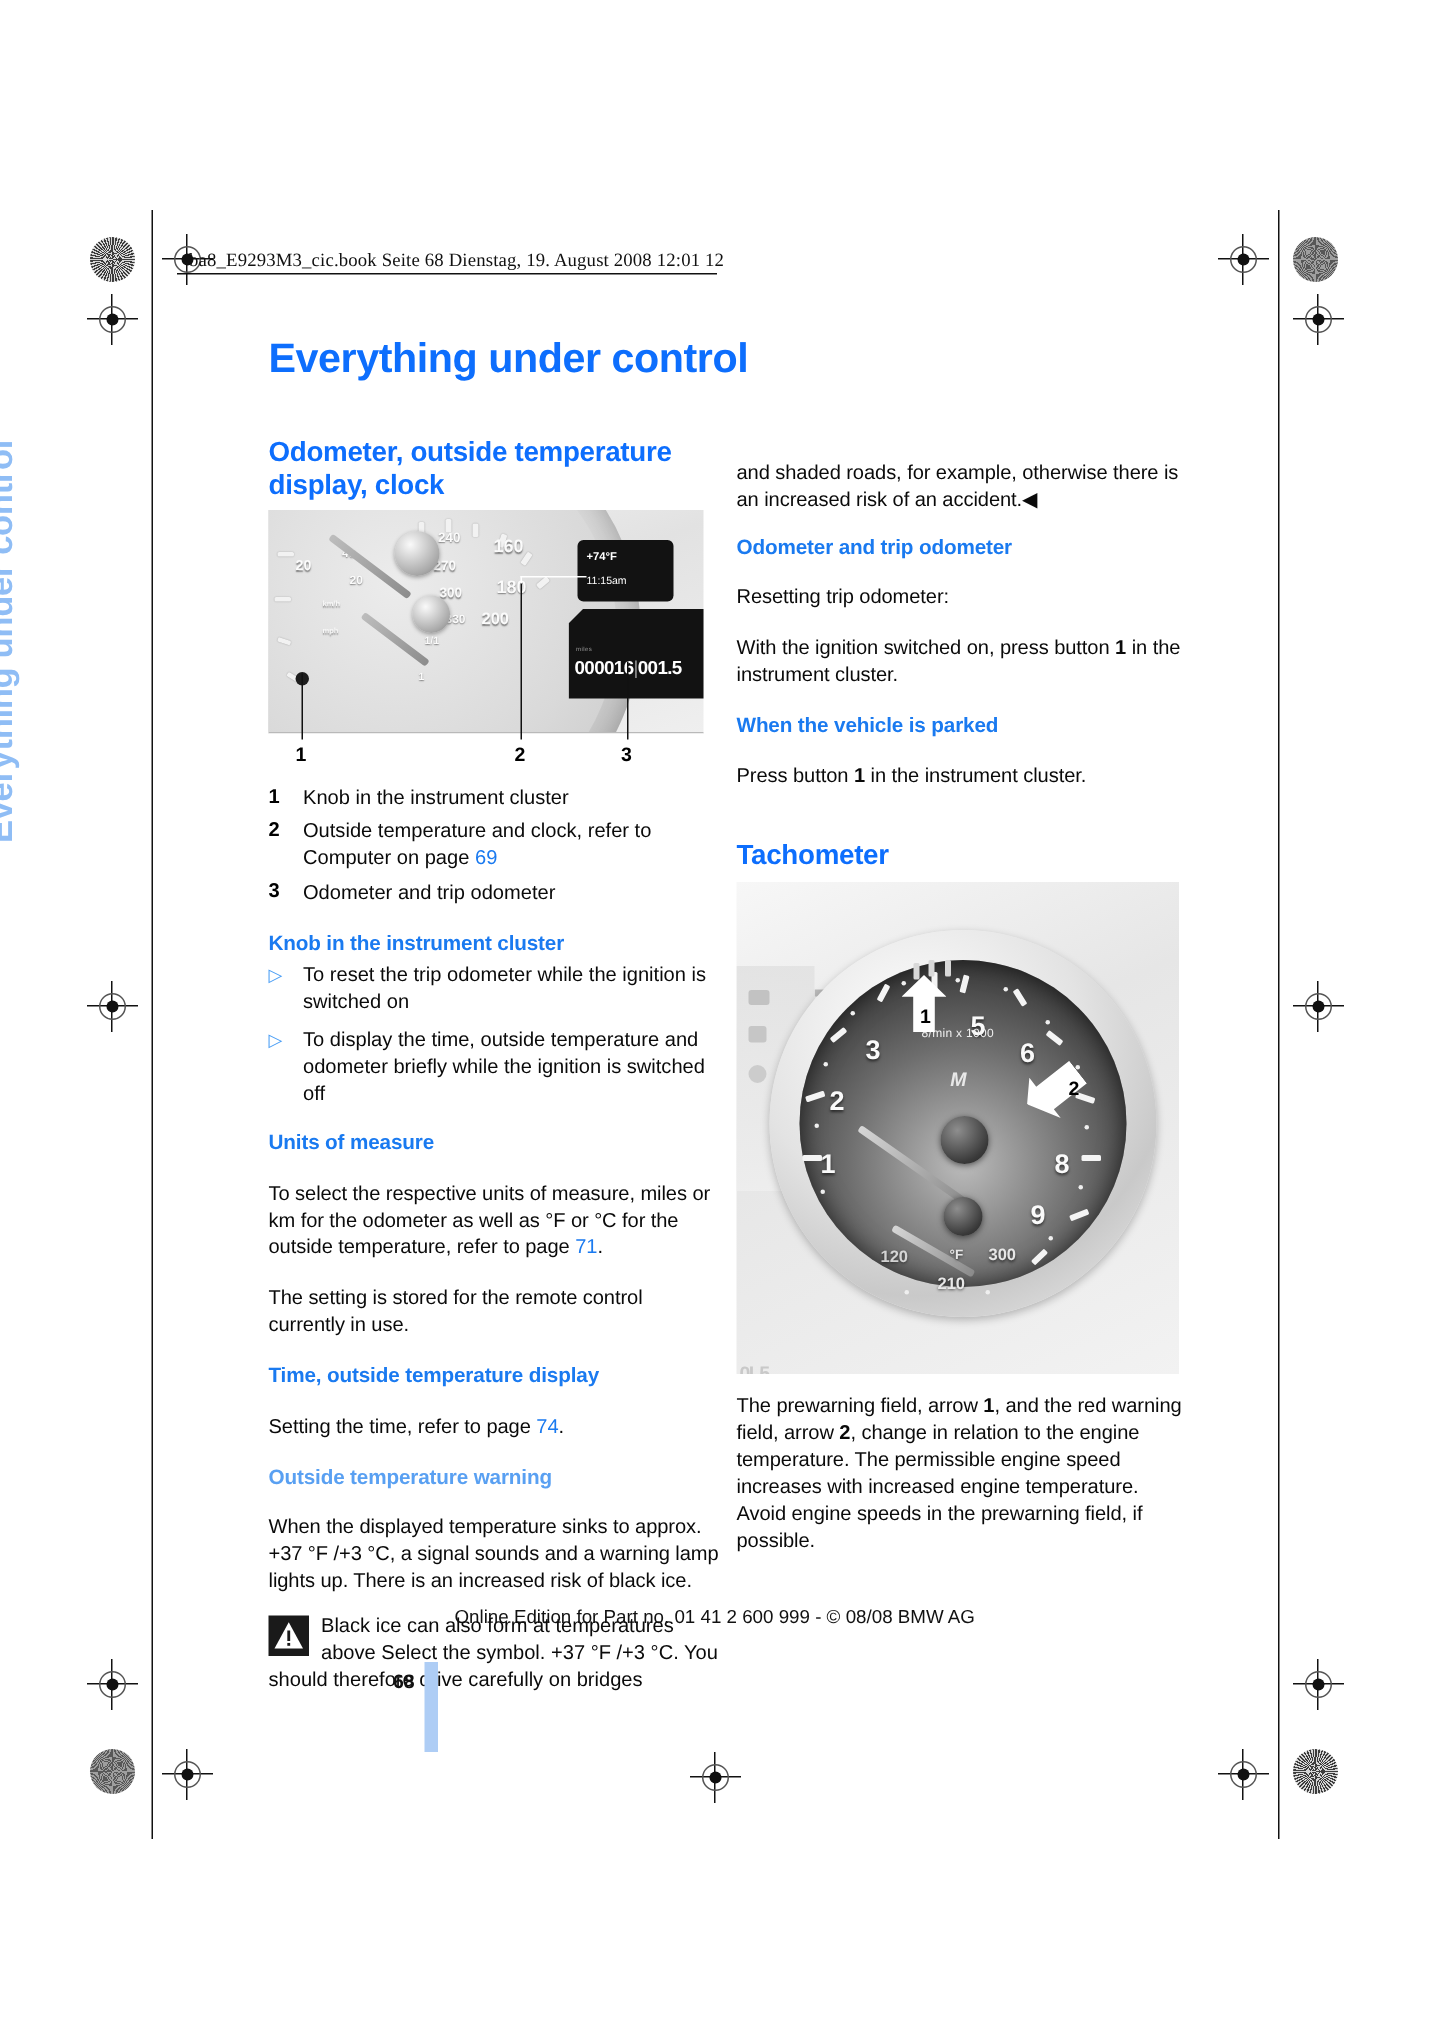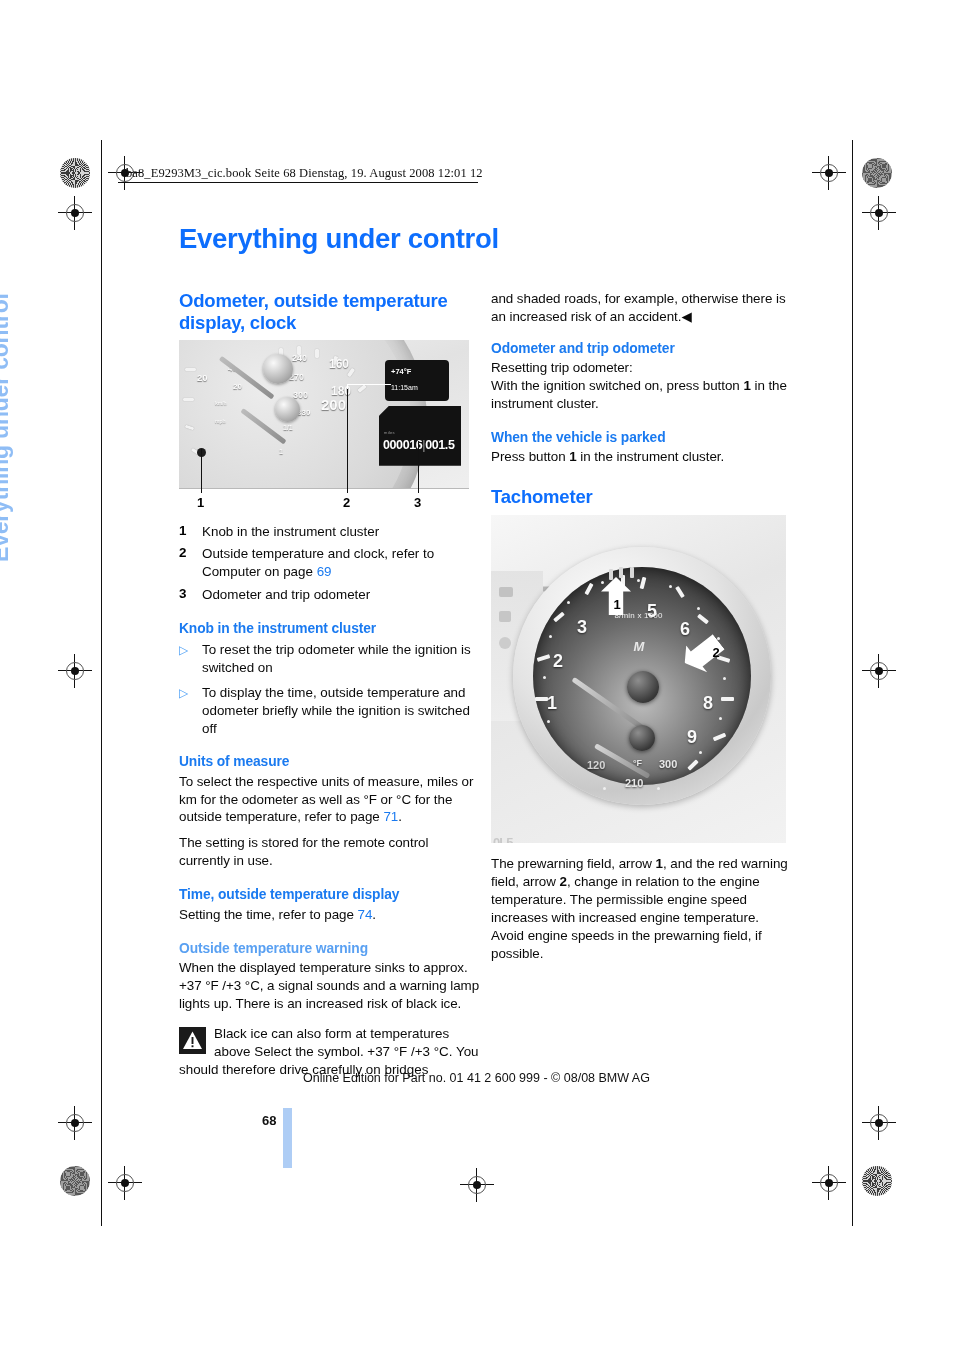--- a/index.html
+++ b/index.html
@@ -77,21 +77,21 @@
     font-size: 18.5px; font-weight: bold; color: #0d6efd;
     margin: 0 0 6px 0; line-height: 1.18; letter-spacing: -0.2px;
   }
   h3.sub {
     font-size: 13.8px; font-weight: bold; color: #1a7af0;
     margin: 16px 0 2px 0; line-height: 1.25; letter-spacing: -0.1px;
   }
   h3.sub.pale { color: #59a0f2; }
   p.body {
     font-size: 13.4px; color: #0a0a0a; line-height: 1.34;
-    margin: 0 0 8px 0; letter-spacing: -0.05px;
+    margin: 16px 0 8px 0; letter-spacing: -0.05px;
   }
   p.tight { margin-bottom: 0; }
   .lnk { color: #1a7af0; }
   .bld { font-weight: bold; }
 
   
   .legend { margin: 8px 0 0 0; }
   .legend-row { display: flex; margin-bottom: 5px; }
   .legend-num {
     width: 23px; flex: 0 0 23px; font-size: 13.4px; font-weight: bold; color: #000;
@@ -163,20 +163,21 @@
   }
   .cluster .lcd-temp span { font-size: 7.5px; }
   .cluster .lcd-time {
     position: absolute; left: 6px; top: 20px; font-size: 11.5px; font-weight: bold;
   }
   .cluster .lcd-time span { font-size: 7px; font-weight: normal; }
   .cluster .lcd-bot {
     position: absolute; left: 200px; top: 66px; width: 82px; height: 60px;
     background: #121212; color: #fff;
     clip-path: polygon(0 10px, 10px 0, 100% 0, 100% 100%, 0 100%);
+    padding-left: 23px;
   }
   .cluster .odo {
     position: absolute; left: 4px; top: 32px; font-size: 12.5px; font-weight: bold;
     letter-spacing: -0.4px; white-space: nowrap;
   }
   .cluster .odo .sep { color: #9a9a9a; font-weight: normal; }
   .cluster .odo-mini {
     position: absolute; left: 5px; top: 24px; font-size: 4px; color: #999;
     letter-spacing: .3px;
   }
@@ -369,21 +370,21 @@
 
         <div class="tick-label" style="left:18px;top:32px;font-size:9.5px;">20</div>
         <div class="tick-label" style="left:49px;top:24px;font-size:8px;">40</div>
         <div class="tick-label" style="left:54px;top:42px;font-size:8px;">20</div>
         <div class="tick-label" style="left:113px;top:13px;font-size:9px;">240</div>
         <div class="tick-label" style="left:110px;top:32px;font-size:9px;">270</div>
         <div class="tick-label" style="left:114px;top:50px;font-size:9px;">300</div>
         <div class="tick-label" style="left:118px;top:68px;font-size:8px;">330</div>
         <div class="tick-label" style="left:150px;top:17px;font-size:12px;">160</div>
         <div class="tick-label" style="left:152px;top:44px;font-size:12px;">180</div>
-        <div class="tick-label" style="left:142px;top:56px;font-size:15px;">200</div>
+        <div class="tick-label" style="left:142px;top:67px;font-size:11px;">200</div>
         <div class="tick-label" style="left:36px;top:60px;font-size:5px;opacity:.8;">km/h</div>
         <div class="tick-label" style="left:36px;top:78px;font-size:5px;opacity:.8;">mph</div>
 
         <div class="needle" style="left:28px;top:55px;width:66px;transform:rotate(37deg);"></div>
         <div class="hub" style="left:84px;top:14px;width:30px;height:30px;"></div>
         <div class="needle" style="left:52px;top:100px;width:54px;transform:rotate(37deg);"></div>
         <div class="hub" style="left:96px;top:57px;width:25px;height:25px;"></div>
         <div class="tick-label" style="left:104px;top:84px;font-size:7px;">1/1</div>
         <div class="tick-label" style="left:100px;top:108px;font-size:7px;">1</div>
 
@@ -473,21 +474,21 @@
 
     <p class="body"><span>and shaded roads, for example, otherwise there is an increased risk of an accident.</span><span>◀</span></p>
 
     <h3 class="sub" style="margin-top:14px;">Odometer and trip odometer</h3>
     <p class="body tight">Resetting trip odometer:</p>
     <p class="body"><span>With the ignition switched on, press button </span><span class="bld">1</span><span> in the instrument cluster.</span></p>
 
     <h3 class="sub">When the vehicle is parked</h3>
     <p class="body"><span>Press button </span><span class="bld">1</span><span> in the instrument cluster.</span></p>
 
-    <h2 class="sec" style="margin-top:20px;">Tachometer</h2>
+    <h2 class="sec" style="margin-top:33px;">Tachometer</h2>
 
     <div class="figure" style="margin-top:7px;">
       <div class="tachbox">
 
         <div style="position:absolute;left:0;top:56px;width:52px;height:150px;background:linear-gradient(180deg,#e0e0e0,#efefef);opacity:.8;"></div>
         <div style="position:absolute;left:8px;top:72px;width:14px;height:10px;background:#c2c2c2;border-radius:2px;"></div>
         <div style="position:absolute;left:8px;top:96px;width:12px;height:11px;background:#c6c6c6;border-radius:2px;"></div>
         <div style="position:absolute;left:8px;top:122px;width:12px;height:12px;background:#cccccc;border-radius:50%;"></div>
         <div style="position:absolute;left:52px;top:68px;width:20px;height:12px;background:#b9b9b9;clip-path:polygon(0 30%,60% 30%,60% 0,100% 50%,60% 100%,60% 70%,0 70%);"></div>
         <div style="position:absolute;left:2px;top:272px;font-size:13px;font-weight:bold;color:#c9c9c9;letter-spacing:-1px;margin-top:48px;">0L5</div>

